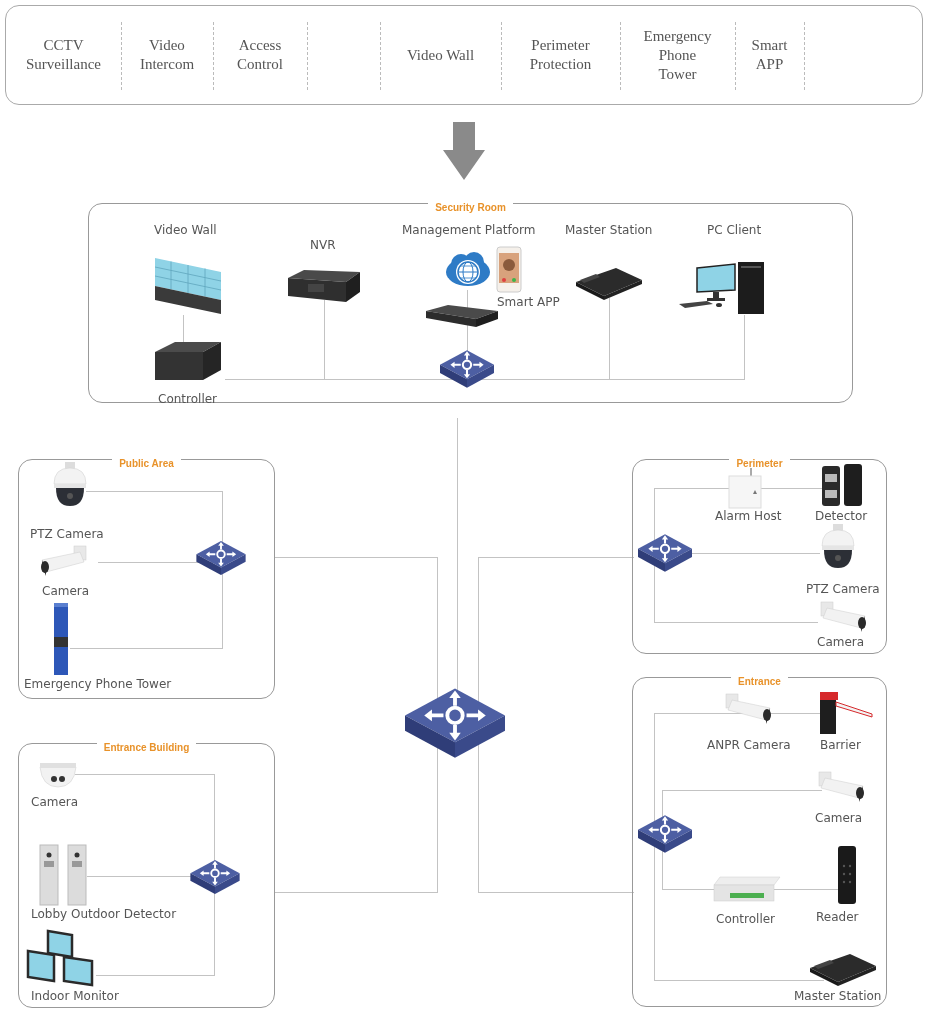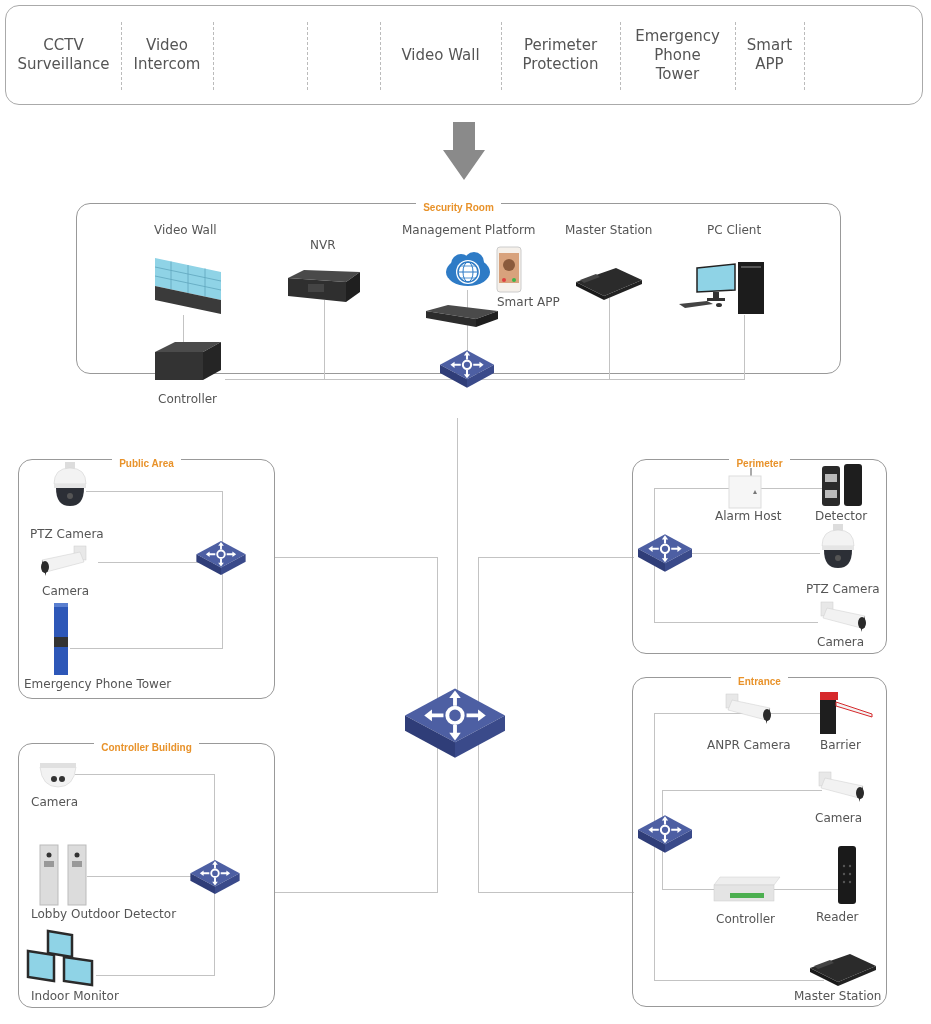--- a/index.html
+++ b/index.html
@@ -1,18 +1,18 @@
 <!DOCTYPE html>
 <html><head>
 <meta charset="utf-8">
 <style>
   html,body{margin:0;padding:0;background:#fff;}
   body{width:931px;height:1024px;position:relative;overflow:hidden;font-family:"DejaVu Sans","Liberation Sans",sans-serif;color:#555;}
   .abs{position:absolute;}
-  .topbar{left:5px;top:5px;width:918px;height:100px;border:1.5px solid #aaa;border-radius:14px;box-sizing:border-box;}
+  .topbar{left:5px;top:5px;width:918px;height:100px;border:1.5px solid #aaa;border-radius:14px;box-sizing:border-box;font-family:Liberation Serif, serif;}
   .cap{position:absolute;top:0;height:100%;display:flex;align-items:center;justify-content:center;text-align:center;font-size:15px;line-height:19px;color:#555;white-space:pre-line;}
   .sep{position:absolute;top:16px;height:68px;border-left:1px dashed #bbb;}
   .zone{position:absolute;border:1.3px solid #999;border-radius:14px;box-sizing:border-box;}
   .ztitle{position:absolute;top:-8px;left:0;right:0;text-align:center;}
   .ztitle span{background:#fff;padding:0 7px;color:#e8922a;font-weight:bold;font-size:10px;font-family:"Liberation Sans",sans-serif;}
   .lbl{position:absolute;font-size:12px;color:#555;white-space:nowrap;}
   .line{position:absolute;background:#c3c3c3;}
   .h{height:1.3px;}
   .v{width:1.3px;}
   svg{position:absolute;overflow:visible;}
@@ -55,20 +55,22 @@
   </defs>
 </svg>
 
 <div class="abs topbar">
   <div class="cap" style="left:0;width:115px">CCTV
 Surveillance</div>
   <div class="sep" style="left:115px"></div>
   <div class="cap" style="left:115px;width:92px">Video
 Intercom</div>
   <div class="sep" style="left:207px"></div>
+  <div class="cap" style="left:207px;width:94px">Access
+Control</div>
   <div class="sep" style="left:301px"></div>
   <div class="sep" style="left:374px"></div>
   <div class="cap" style="left:374px;width:121px">Video Wall</div>
   <div class="sep" style="left:495px"></div>
   <div class="cap" style="left:495px;width:119px">Perimeter
 Protection</div>
   <div class="sep" style="left:614px"></div>
   <div class="cap" style="left:614px;width:115px">Emergency
 Phone
 Tower</div>
@@ -87,21 +89,21 @@
 <div class="line v" style="left:437px;top:557px;height:336px"></div>
 <div class="line h" style="left:274px;top:892px;width:164px"></div>
 <div class="line h" style="left:478px;top:557px;width:156px"></div>
 <div class="line v" style="left:478px;top:557px;height:336px"></div>
 <div class="line h" style="left:478px;top:892px;width:156px"></div>
 
 <svg style="left:405px;top:688px" width="100" height="74" viewBox="0 0 52 38">
   <use href="#switch-sym"></use>
 </svg>
 
-<div class="zone" style="left:76px;top:203px;width:765px;height:171px">
+<div class="zone" style="left:88px;top:203px;width:765px;height:200px">
   <div class="ztitle"><span>Security Room</span></div>
 </div>
 <div class="lbl" style="left:154px;top:223px">Video Wall</div>
 <div class="lbl" style="left:310px;top:238px">NVR</div>
 <div class="lbl" style="left:402px;top:223px">Management Platform</div>
 <div class="lbl" style="left:565px;top:223px">Master Station</div>
 <div class="lbl" style="left:707px;top:223px">PC Client</div>
 <div class="lbl" style="left:497px;top:295px">Smart APP</div>
 <div class="lbl" style="left:158px;top:392px">Controller</div>
 
@@ -233,21 +235,21 @@
 <div class="lbl" style="left:806px;top:582px">PTZ Camera</div>
 <svg style="left:813px;top:602px" width="54" height="34" transform="scale(-1,1)">
     <use href="#bullet-cam"></use>
   </svg>
 <div class="lbl" style="left:817px;top:635px">Camera</div>
 <svg style="left:638px;top:534px" width="54" height="40" viewBox="0 0 52 38">
     <use href="#switch-sym"></use>
   </svg>
 
 <div class="zone" style="left:18px;top:743px;width:257px;height:265px">
-  <div class="ztitle"><span>Controller Building</span></div>
+  <div class="ztitle"><span>Entrance Building</span></div>
 </div>
 <div class="line h" style="left:75px;top:774px;width:140px"></div>
 <div class="line v" style="left:214px;top:774px;height:202px"></div>
 <div class="line h" style="left:87px;top:876px;width:120px"></div>
 <div class="line h" style="left:96px;top:975px;width:119px"></div>
 <svg style="left:38px;top:757px" width="40" height="32">
   <path d="M2 10 L38 10 Q36 30 20 30 Q4 30 2 10 Z" fill="#f2f2f2" stroke="#ccc" stroke-width="0.5"></path>
   <rect x="2" y="6" width="36" height="5" fill="#e0e0e0"></rect>
   <circle cx="16" cy="22" r="3" fill="#333"></circle>
   <circle cx="24" cy="22" r="3" fill="#333"></circle>

